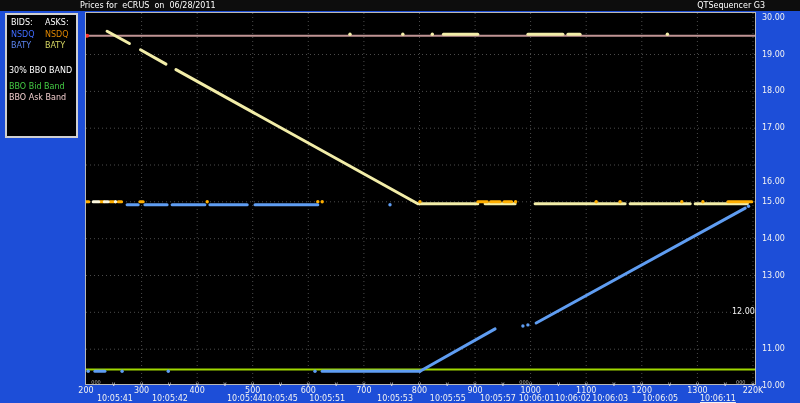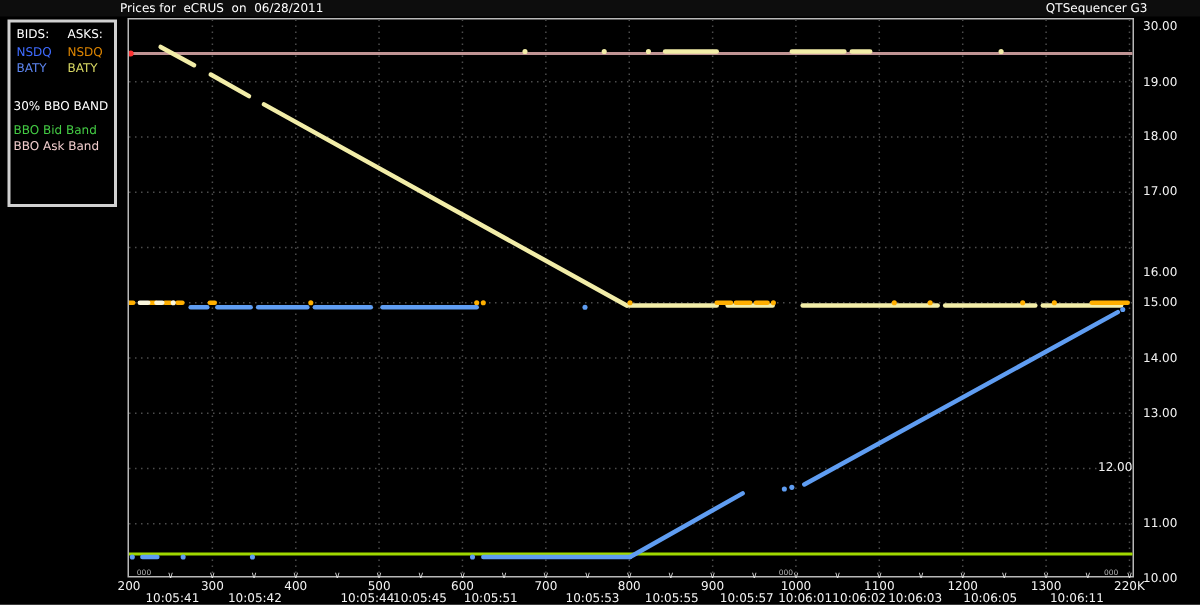--- a/index.html
+++ b/index.html
@@ -1,16 +1,16 @@
 <!DOCTYPE html>
 <html><head>
 <meta charset="utf-8">
 <style>
   html,body{margin:0;padding:0;background:#666;}
-  .screen{position:relative;width:800px;height:403px;background:#000000;
+  .screen{position:relative;width:800px;height:403px;background:#1d4ed8;
     font-family:"DejaVu Sans",sans-serif;overflow:hidden;}
   .titlebar{position:absolute;left:0;top:0;width:800px;height:11px;background:#0d0d0d;
     color:#ffffff;font-size:8px;line-height:11px;}
   .titlebar .title{position:absolute;left:80px;top:0;white-space:pre;}
   .titlebar .app{position:absolute;right:35px;top:0;}
   .legend{position:absolute;left:5px;top:13px;width:69px;height:121px;background:#000000;
     border:2px solid #d0d0d0;font-size:8px;color:#ffffff;}
   .lg{position:absolute;white-space:nowrap;}
   .lg.bids-h{left:4px;top:3px;}
   .lg.asks-h{left:38px;top:3px;}
@@ -166,21 +166,21 @@
     <div class="xtime" style="left: 244.959px;">10:05:44</div>
     <div class="xtime" style="left: 279.974px;">10:05:45</div>
     <div class="xtime" style="left: 327.217px;">10:05:51</div>
     <div class="xtime" style="left: 395.025px;">10:05:53</div>
     <div class="xtime" style="left: 447.826px;">10:05:55</div>
     <div class="xtime" style="left: 497.848px;">10:05:57</div>
     <div class="xtime" style="left: 536.754px;">10:06:01</div>
     <div class="xtime" style="left: 572.881px;">10:06:02</div>
     <div class="xtime" style="left: 610.119px;">10:06:03</div>
     <div class="xtime" style="left: 660.141px;">10:06:05</div>
-    <div class="xtime" style="left: 717.945px;">10:06:11</div>
+    <div class="xtime" style="left: 717.945px; text-decoration: underline;">10:06:11</div>
     <div class="caret" style="left: 113.79px;">∨</div>
     <div class="caret" style="left: 141.58px;">∨</div>
     <div class="caret" style="left: 169.37px;">∨</div>
     <div class="caret" style="left: 197.16px;">∨</div>
     <div class="caret" style="left: 224.95px;">∨</div>
     <div class="caret" style="left: 252.74px;">∨</div>
     <div class="caret" style="left: 280.53px;">∨</div>
     <div class="caret" style="left: 308.32px;">∨</div>
     <div class="caret" style="left: 336.11px;">∨</div>
     <div class="caret" style="left: 363.9px;">∨</div>

